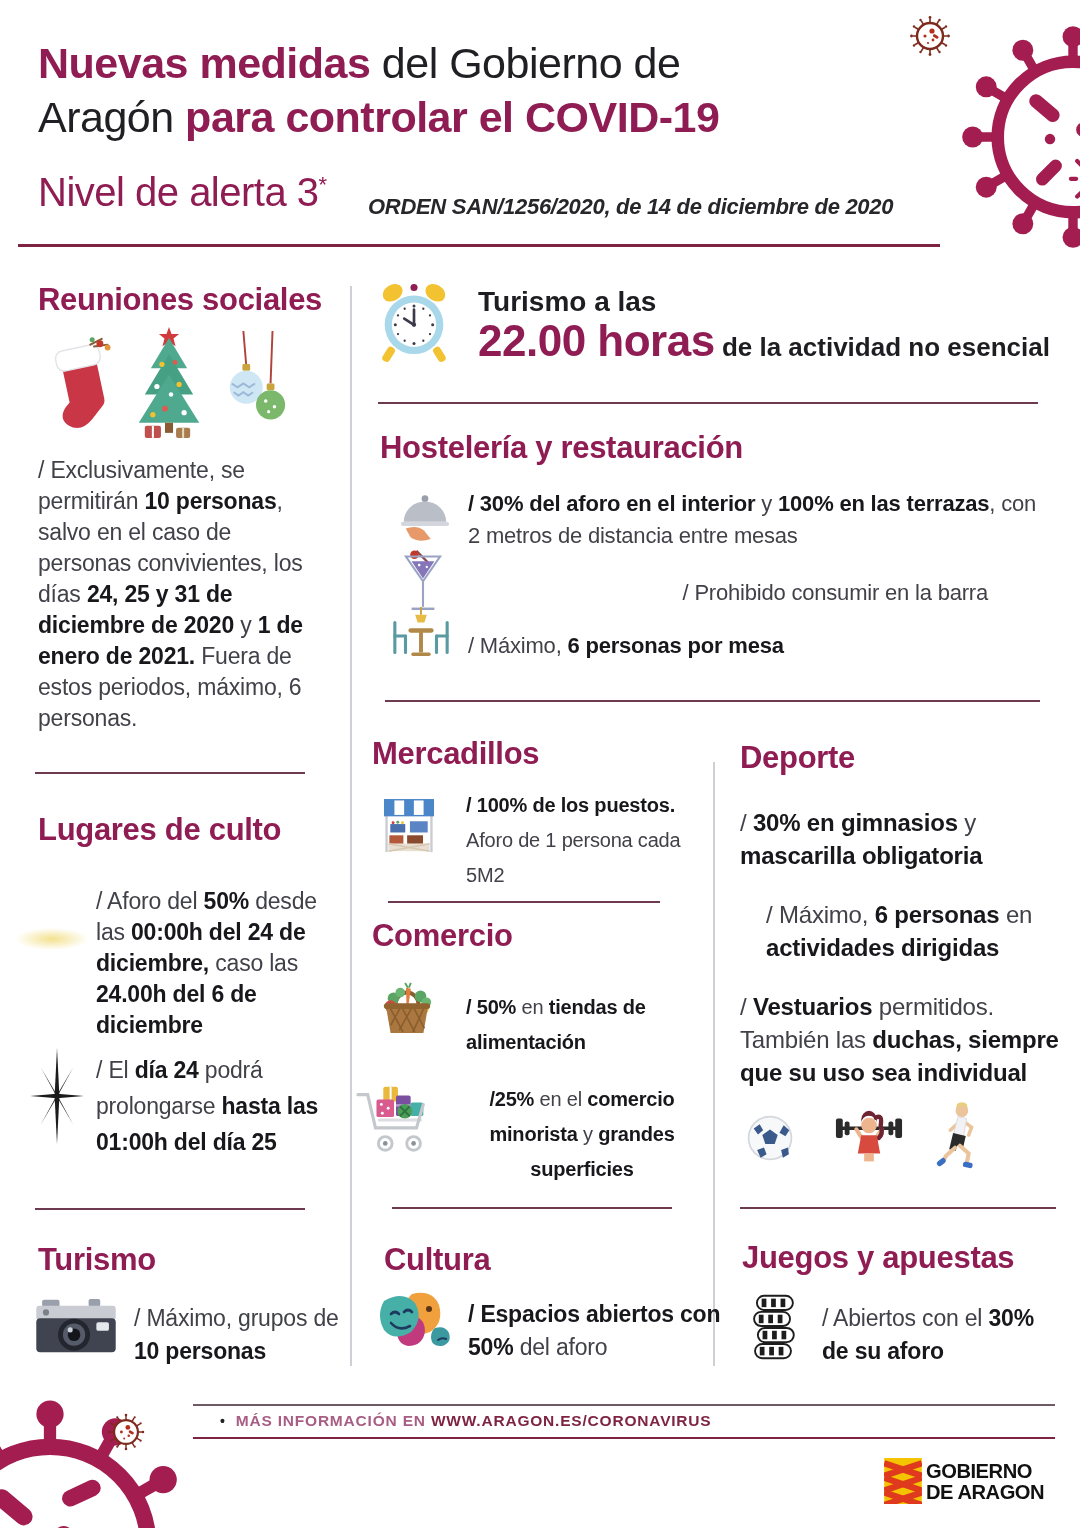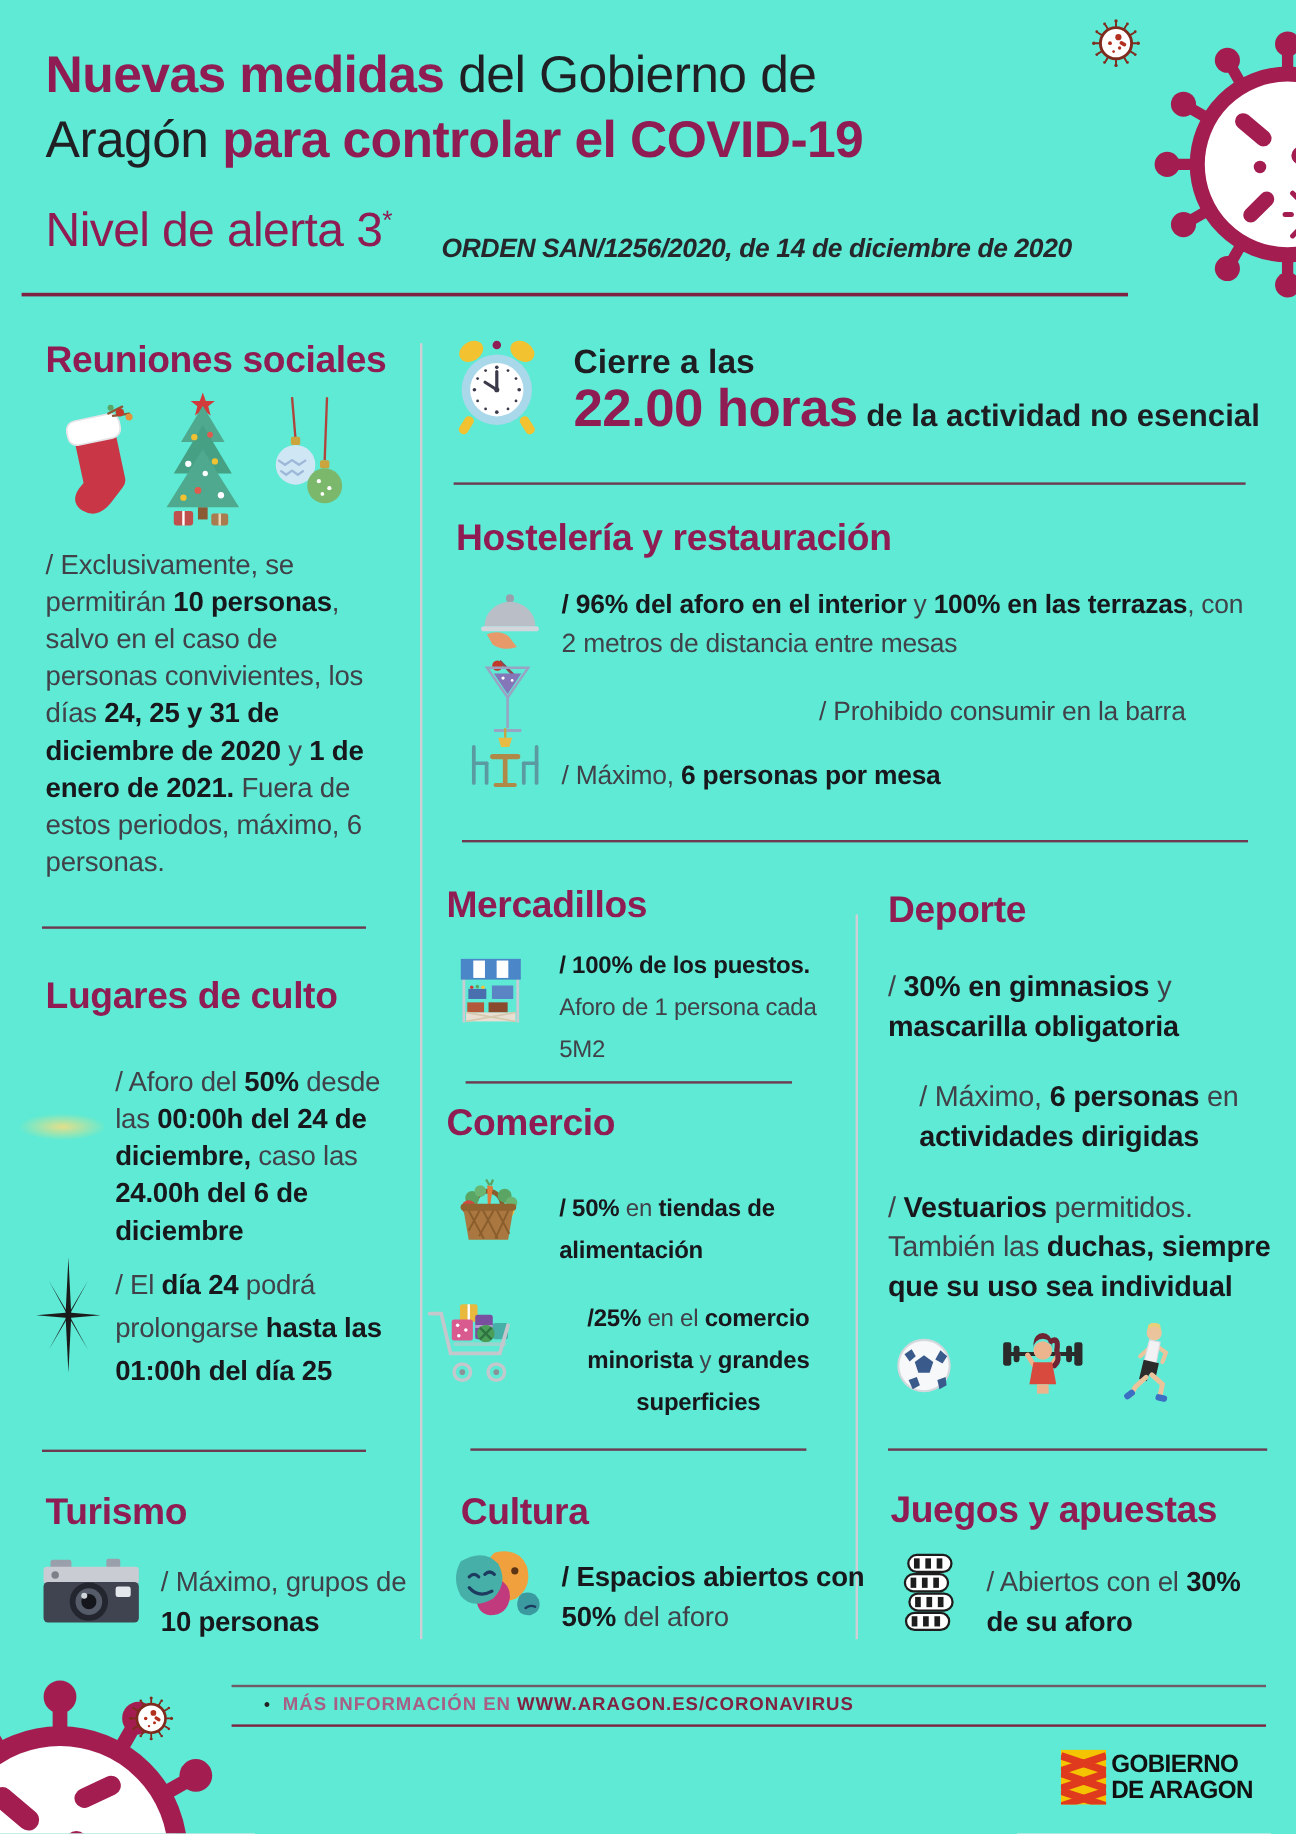--- a/index.html
+++ b/index.html
@@ -2,21 +2,21 @@
 <html style="--c-accent: #8F1C52; --c-accent-deep: #A31D50; --c-title-black: #1f1f24; --c-body: #414149; --c-body-bold: #17171c; --c-rule: #6E3A50; --c-header-rule: #7E2442; --c-divider: #cfd0d6; --c-footer-line-top: #6F5A66; --c-footer-text: #A85E84; --c-footer-url: #7E2442; --c-logo-yellow: #F5C400; --c-logo-red: #E03A1E;"><head>
 <meta charset="utf-8">
 <style>
   :root{
     --c-accent:#8F1C52; --c-accent-deep:#A31D50; --c-title-black:#1f1f24;
     --c-body:#414149; --c-body-bold:#17171c; --c-rule:#6E3A50; --c-header-rule:#7E2442;
     --c-divider:#cfd0d6; --c-footer-line-top:#6F5A66; --c-footer-text:#A85E84;
     --c-footer-url:#7E2442; --c-logo-yellow:#F5C400; --c-logo-red:#E03A1E;
   }
   html,body{margin:0;padding:0;background:#e9e9ea;}
-  #page{position:relative;width:1080px;height:1528px;background:#5eead4;overflow:hidden;
+  #page{position:relative;width:1080px;height:1528px;background:#ffffff;overflow:hidden;
         font-family:"Liberation Sans","DejaVu Sans",sans-serif;color:var(--c-body);}
   .abs{position:absolute;}
   .rich{color:var(--c-body);}
   .rich .b{font-weight:800;color:var(--c-body-bold);}
   .sec-h{font-weight:800;color:var(--c-accent);font-size:31px;letter-spacing:-0.3px;white-space:nowrap;}
   .rule{background:var(--c-rule);height:2px;}
   .vdiv{background:var(--c-divider);width:2px;}
   
   .title{font-size:43px;line-height:54px;color:var(--c-title-black);font-weight:500;letter-spacing:-0.5px;}
   .title .b{font-weight:800;}
@@ -458,29 +458,29 @@
 
   <div class="abs sec-h" style="left:38px;top:1242px;">Turismo</div>
   <svg class="abs" style="left:34px;top:1295px;" width="84" height="62">
       <use href="#sym-camera"></use>
     </svg>
   <div class="abs rich t-bot" style="left:134px;top:1302px;width:215px;"><span>/ Máximo, grupos de </span><span class="b">10 personas</span></div>
 
   <svg class="abs" style="left:374px;top:278px;" width="80" height="90">
       <use href="#sym-clock"></use>
     </svg>
-  <div class="abs cierre1" style="left:478px;top:286px;">Cierre a las</div>
+  <div class="abs cierre1" style="left:478px;top:286px;">Turismo a las</div>
   <div class="abs" style="left:478px;top:316px;width:580px;"><span class="cierre-big">22.00 horas</span><span class="cierre-tail"> de la actividad no esencial</span></div>
   <div class="abs rule" style="left:378px;top:402px;width:660px;"></div>
 
   <div class="abs sec-h" style="left:380px;top:430px;">Hostelería y restauración</div>
   <svg class="abs" style="left:396px;top:490px;" width="56" height="52">
       <use href="#sym-cloche"></use>
     </svg>
-  <div class="abs rich t-host" style="left:468px;top:488px;width:585px;"><span class="b">/ 96% del aforo en el interior</span><span> y </span><span class="b">100% en las terrazas</span><span>, con 2 metros de distancia entre mesas</span></div>
+  <div class="abs rich t-host" style="left:468px;top:488px;width:585px;"><span class="b">/ 30% del aforo en el interior</span><span> y </span><span class="b">100% en las terrazas</span><span>, con 2 metros de distancia entre mesas</span></div>
   <svg class="abs" style="left:402px;top:548px;" width="42" height="76">
       <use href="#sym-cocktail"></use>
     </svg>
   <div class="abs rich t-host" style="left:468px;top:577px;width:520px;text-align:right;"><span>/ Prohibido consumir en la barra</span></div>
   <svg class="abs" style="left:384px;top:606px;" width="74" height="62">
       <use href="#sym-tablechairs"></use>
     </svg>
   <div class="abs rich t-host" style="left:468px;top:630px;width:520px;"><span>/  Máximo, </span><span class="b">6 personas por mesa</span></div>
   <div class="abs rule" style="left:385px;top:700px;width:655px;"></div>
 

